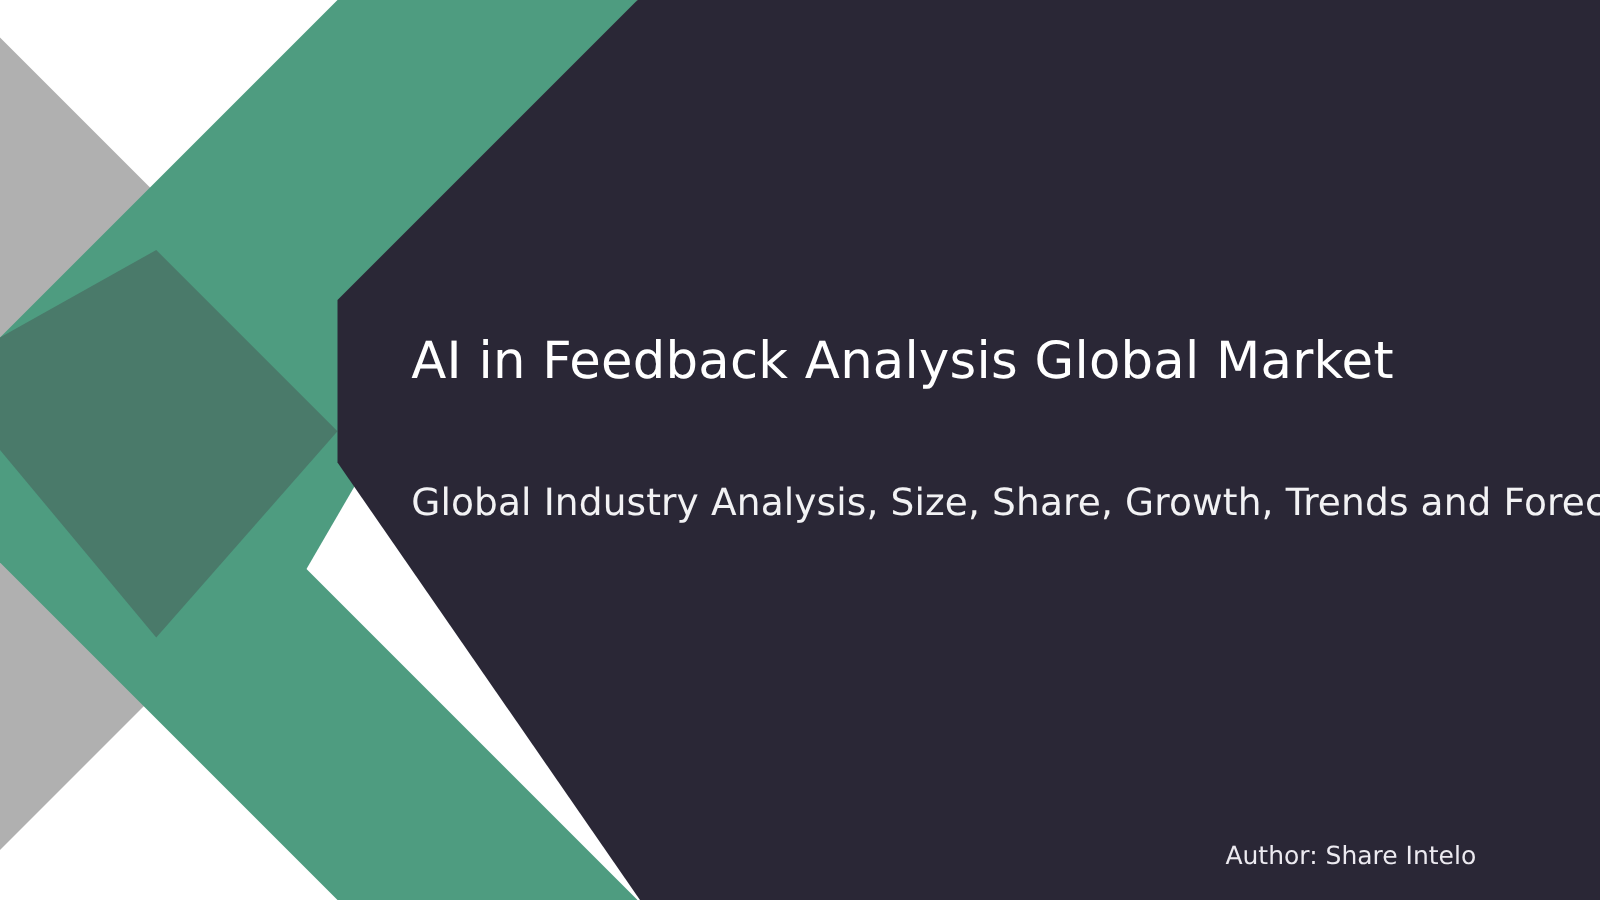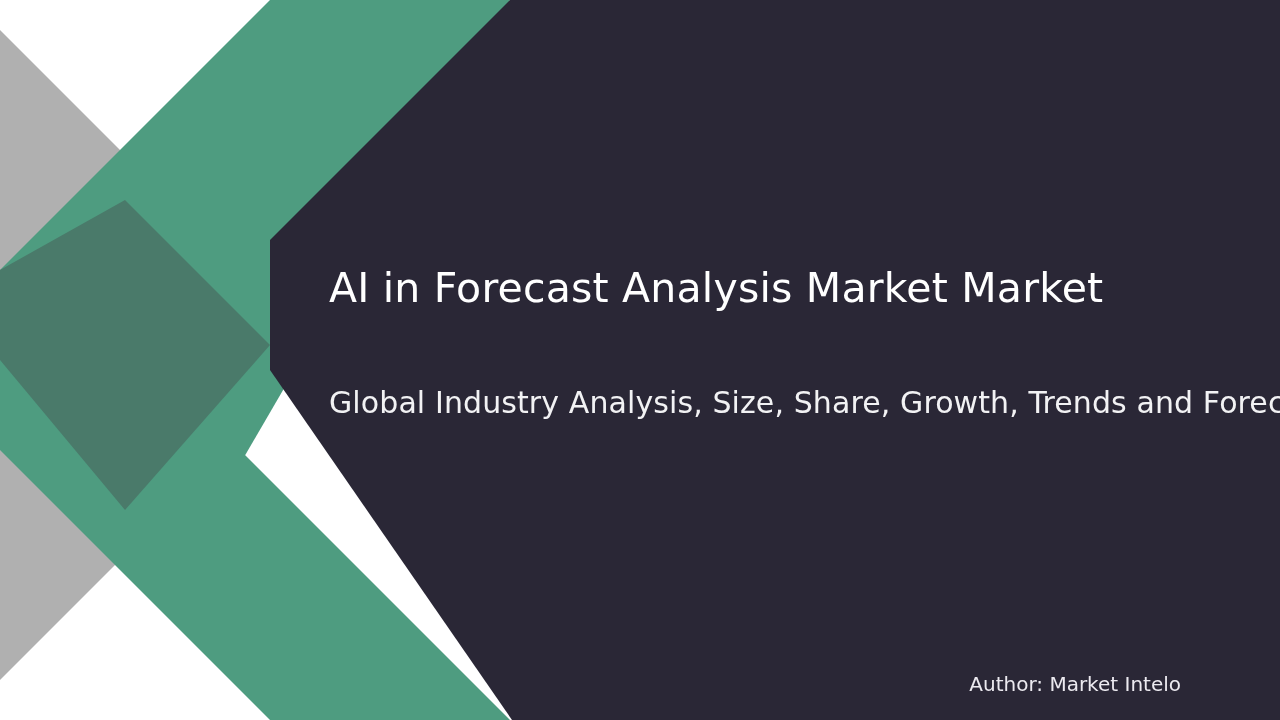--- a/index.html
+++ b/index.html
@@ -89,20 +89,20 @@
 
     <polygon points="510,0 270,0 0,270 0,360 190,550" fill="#4e9c80"></polygon>
     <polygon points="0,360 0,450 270,720 510,720 190,400" fill="#4e9c80"></polygon>
 
     <polygon points="125,200 270,345 125,510 0,360 0,270" fill="#4a7a6a"></polygon>
 
     <polygon points="1280,0 510,0 270,240 270,370 512,720 1280,720" fill="#2a2736"></polygon>
   </svg>
 
   <div id="content">
-    <h1 class="slide-title">AI in Forecast Analysis Market Market</h1>
+    <h1 class="slide-title">AI in Feedback Analysis Global Market</h1>
 
     <p class="slide-subtitle">Global Industry Analysis, Size, Share, Growth, Trends and Forecast</p>
 
-    <p class="slide-author">Author: Market Intelo</p>
+    <p class="slide-author">Author: Share Intelo</p>
   </div>
 
 </div>
 
 </body></html>

